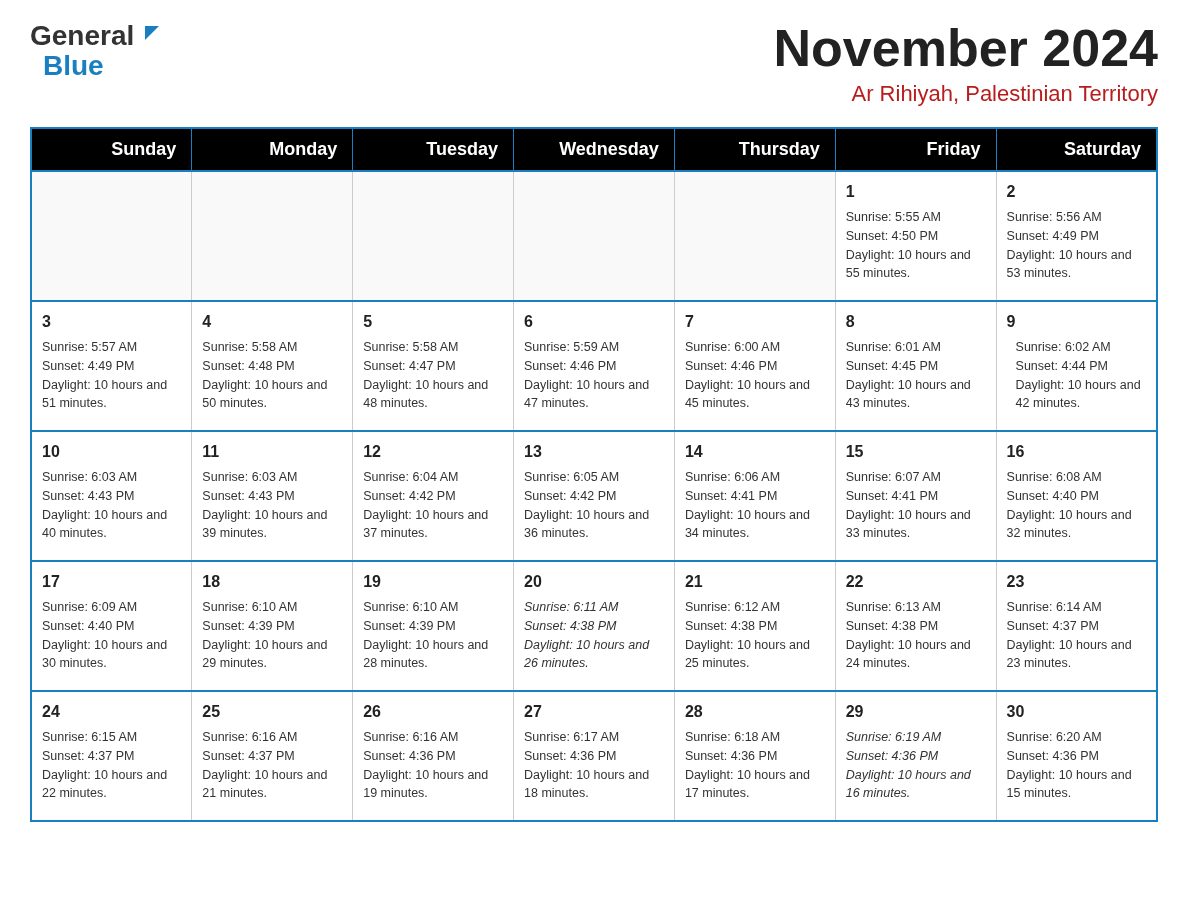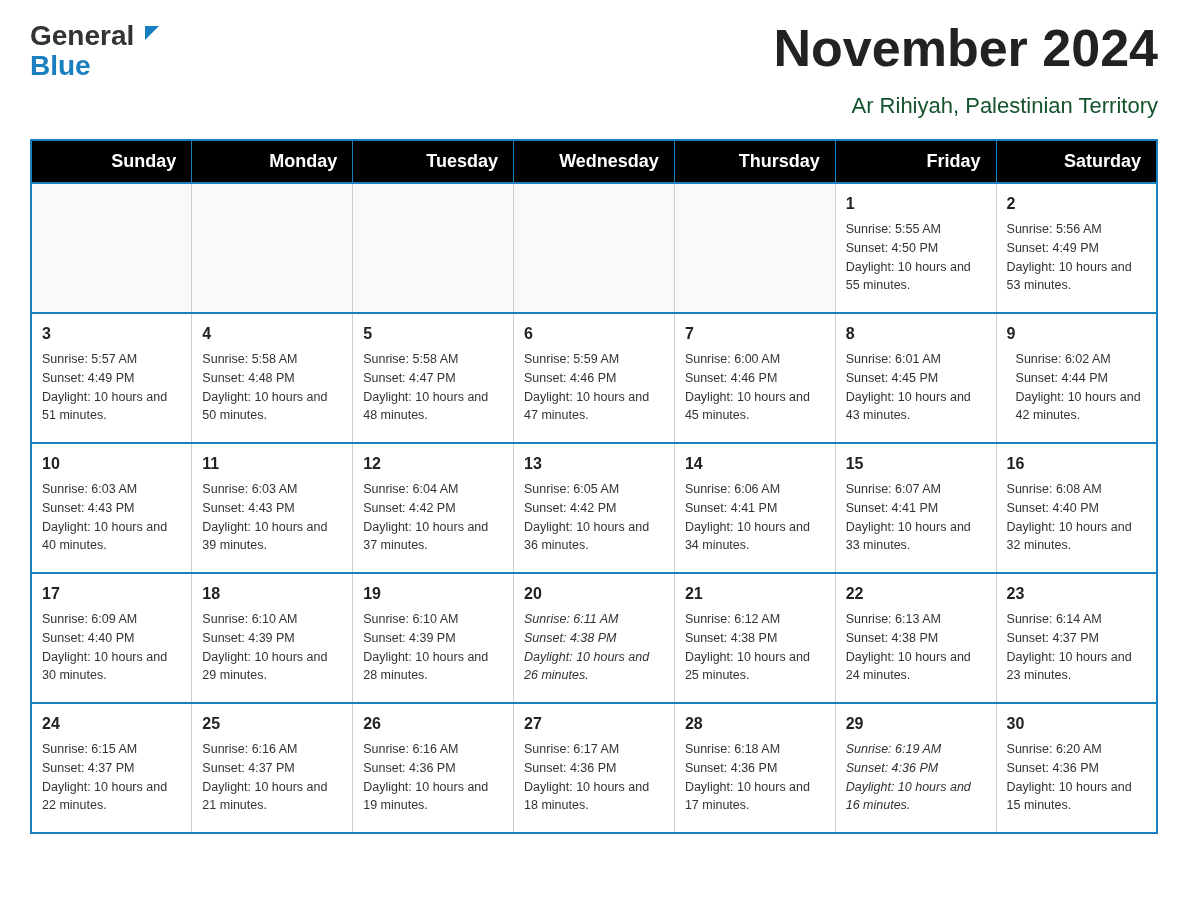--- a/index.html
+++ b/index.html
@@ -25,22 +25,22 @@
       text-align: right;
     }
     .month-title {
       font-size: 52px;
       font-weight: bold;
       color: #222;
       line-height: 1.1;
     }
     .location {
       font-size: 22px;
-      color: #14532d;
-      margin-top: 16px;
+      color: #b91c1c;
+      margin-top: 4px;
     }
     .calendar {
       width: 100%;
       border-collapse: collapse;
       border: 2px solid #1a7fc1;
     }
     .calendar th {
       background-color: #000000;
       color: white;
       font-size: 18px;
@@ -83,20 +83,21 @@
     }
     .logo-general {
       font-size: 28px;
       font-weight: bold;
       color: #333;
     }
     .logo-blue-line {
       display: flex;
       align-items: center;
       margin-top: -2px;
+      margin-left: 13px;
     }
     .logo-blue-text {
       font-size: 28px;
       font-weight: bold;
       color: #1a7fc1;
     }
     .arrow-icon {
       width: 0;
       height: 0;
       border-top: 14px solid #1a7fc1;

